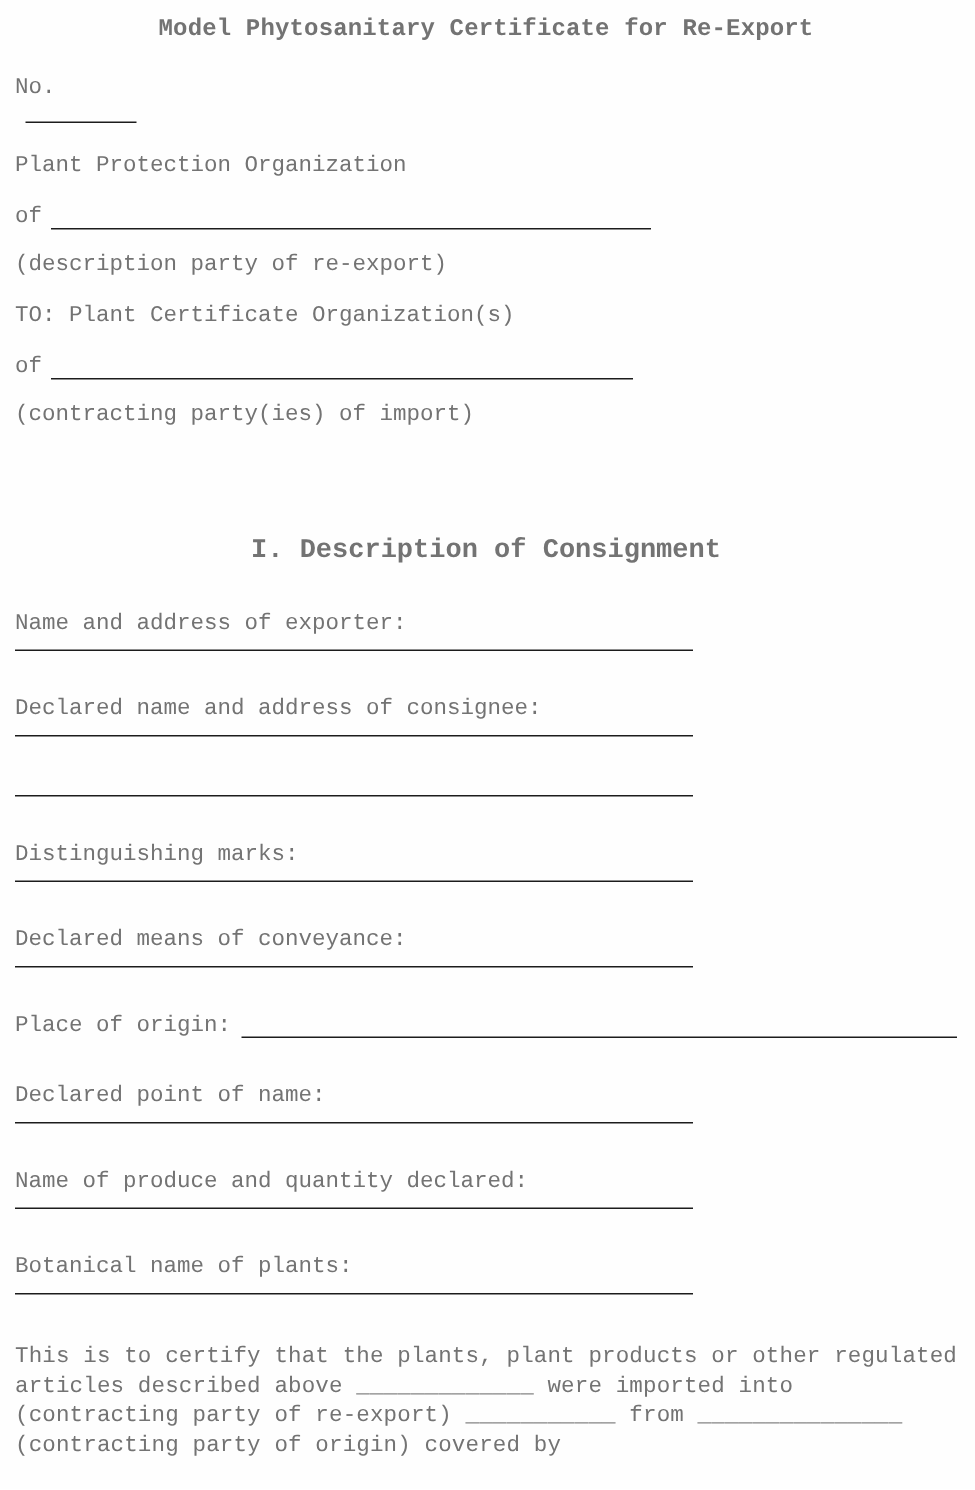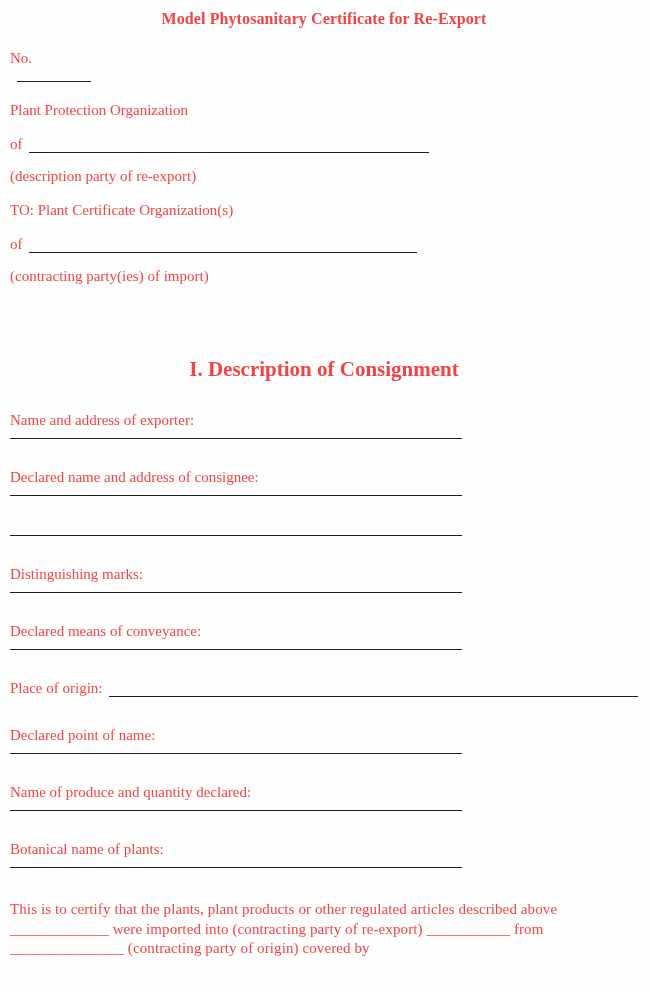--- a/index.html
+++ b/index.html
@@ -3,23 +3,23 @@
 <meta charset="utf-8">
 <style>
   html, body { margin: 0; padding: 0; background: #ffffff; }
   .page {
     position: relative;
     width: 650px;
     height: 993px;
     box-sizing: border-box;
     padding: 8px 12px 0 10px;
     background: #fefefe;
-    font-family: Liberation Serif, serif;
+    font-family: Liberation Mono, monospace;
     font-size: 15px;
-    color: #ef4444;
+    color: #737373;
     overflow: hidden;
   }
   .title {
     margin: 2px 0 0 0;
     text-align: center;
     font-size: 16px;
     font-weight: bold;
     letter-spacing: 0.1px;
   }
   .no-row {
@@ -39,21 +39,21 @@
   .ppo-line { margin: 20px 0 0 0; }
   .inline-row { display: flex; align-items: flex-end; }
   .of-row { margin-top: 17px; }
   .of-blank { width: 400px; margin-left: 6px; }
   .of-blank-2 { width: 388px; margin-left: 6px; }
   .caption { margin: 15px 0 0 0; }
   .to-line { margin: 17px 0 0 0; }
   .section-heading {
     margin: 72px 0 0 0;
     text-align: center;
-    font-size: 21px;
+    font-size: 18px;
     font-weight: bold;
   }
   .fields { margin-top: 4px; }
   .field { margin-top: 30px; }
   .field-line {
     width: 452px;
     height: 9px;
     border-bottom: 1.4px solid #1c1c1c;
   }
   .field-inline { display: flex; align-items: flex-end; }

